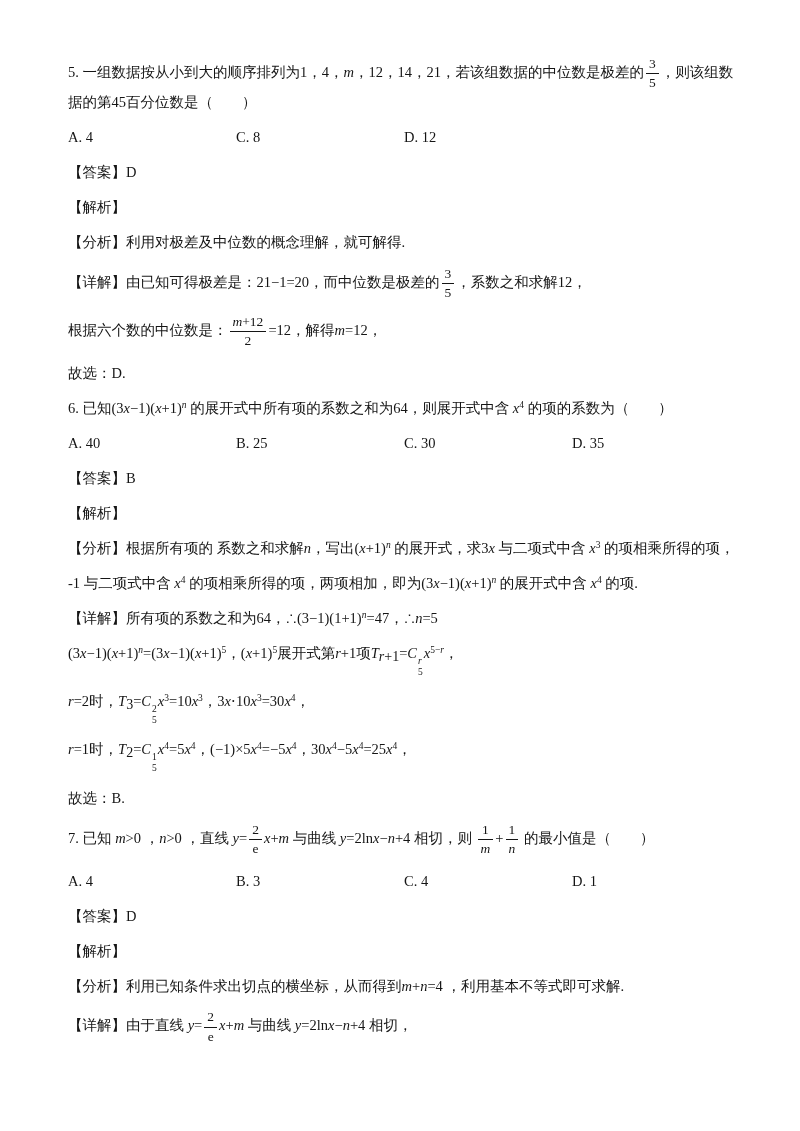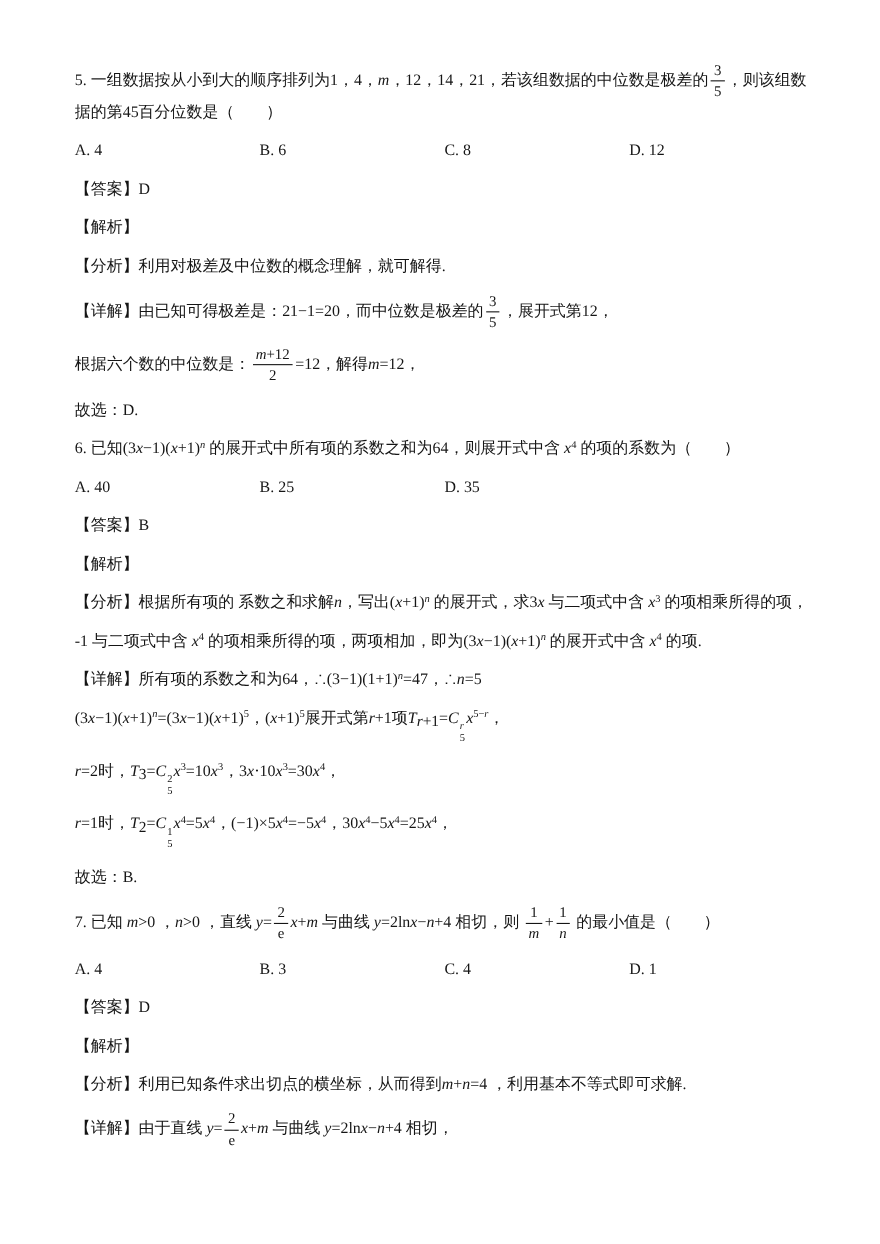--- a/index.html
+++ b/index.html
@@ -68,34 +68,34 @@
     padding: 0 1px;
   }
 </style>
 </head>
 <body>
 
 <div id="doc">
     <div class="line"><span class="txt">5. 一组数据按从小到大的顺序排列为1，4，</span><span class="mi">m</span><span class="txt">，12，14，21，若该组数据的中位数是极差的</span><span class="frac"><span class="fnum"><span class="mn">3</span></span><span class="fden"><span class="mn">5</span></span></span><span class="txt">，则该组数据的第45百分位数是（　　）</span></div>
     <div class="line options">
       <span class="opt">A. 4</span>
-      <span class="opt">B. 6</span>
       <span class="opt">C. 8</span>
       <span class="opt">D. 12</span>
     </div>
     <div class="line"><span class="txt">【答案】D</span></div>
     <div class="line"><span class="txt">【解析】</span></div>
     <div class="line"><span class="txt">【分析】利用对极差及中位数的概念理解，就可解得.</span></div>
-    <div class="line"><span class="txt">【详解】由已知可得极差是：</span><span class="mn">21−1=20</span><span class="txt">，而中位数是极差的</span><span class="frac"><span class="fnum"><span class="mn">3</span></span><span class="fden"><span class="mn">5</span></span></span><span class="txt">，展开式第</span><span class="mn">12</span><span class="txt">，</span></div>
+    <div class="line"><span class="txt">【详解】由已知可得极差是：</span><span class="mn">21−1=20</span><span class="txt">，而中位数是极差的</span><span class="frac"><span class="fnum"><span class="mn">3</span></span><span class="fden"><span class="mn">5</span></span></span><span class="txt">，系数之和求解</span><span class="mn">12</span><span class="txt">，</span></div>
     <div class="line"><span class="txt">根据六个数的中位数是：</span><span class="frac"><span class="fnum"><span class="mi">m</span><span class="mn">+12</span></span><span class="fden"><span class="mn">2</span></span></span><span class="mn">=12</span><span class="txt">，解得</span><span class="mi">m</span><span class="mn">=12</span><span class="txt">，</span></div>
     <div class="line"><span class="txt">故选：D.</span></div>
     <div class="line"><span class="txt">6. 已知</span><span class="mn">(3</span><span class="mi">x</span><span class="mn">−1)(</span><span class="mi">x</span><span class="mn">+1)</span><span class="sup"><span class="mi">n</span></span><span class="txt"> 的展开式中所有项的系数之和为</span><span class="mn">64</span><span class="txt">，则展开式中含 </span><span class="mi">x</span><span class="sup"><span class="mn">4</span></span><span class="txt"> 的项的系数为（　　）</span></div>
     <div class="line options">
       <span class="opt">A. 40</span>
       <span class="opt">B. 25</span>
+      <span class="opt">C. 30</span>
       <span class="opt">D. 35</span>
     </div>
     <div class="line"><span class="txt">【答案】B</span></div>
     <div class="line"><span class="txt">【解析】</span></div>
     <div class="line"><span class="txt">【分析】根据所有项的 系数之和求解</span><span class="mi">n</span><span class="txt">，写出</span><span class="mn">(</span><span class="mi">x</span><span class="mn">+1)</span><span class="sup"><span class="mi">n</span></span><span class="txt"> 的展开式，求</span><span class="mn">3</span><span class="mi">x</span><span class="txt"> 与二项式中含 </span><span class="mi">x</span><span class="sup"><span class="mn">3</span></span><span class="txt"> 的项相乘所得的项，</span></div>
     <div class="line"><span class="txt">-1 与二项式中含 </span><span class="mi">x</span><span class="sup"><span class="mn">4</span></span><span class="txt"> 的项相乘所得的项，两项相加，即为</span><span class="mn">(3</span><span class="mi">x</span><span class="mn">−1)(</span><span class="mi">x</span><span class="mn">+1)</span><span class="sup"><span class="mi">n</span></span><span class="txt"> 的展开式中含 </span><span class="mi">x</span><span class="sup"><span class="mn">4</span></span><span class="txt"> 的项.</span></div>
     <div class="line"><span class="txt">【详解】所有项的系数之和为</span><span class="mn">64</span><span class="txt">，</span><span class="mn">∴(3−1)(1+1)</span><span class="sup"><span class="mi">n</span></span><span class="mn">=47</span><span class="txt">，</span><span class="mn">∴</span><span class="mi">n</span><span class="mn">=5</span></div>
     <div class="line"><span class="mn">(3</span><span class="mi">x</span><span class="mn">−1)(</span><span class="mi">x</span><span class="mn">+1)</span><span class="sup"><span class="mi">n</span></span><span class="mn">=(3</span><span class="mi">x</span><span class="mn">−1)(</span><span class="mi">x</span><span class="mn">+1)</span><span class="sup"><span class="mn">5</span></span><span class="txt">，</span><span class="mn">(</span><span class="mi">x</span><span class="mn">+1)</span><span class="sup"><span class="mn">5</span></span><span class="txt">展开式第</span><span class="mi">r</span><span class="mn">+1</span><span class="txt">项</span><span class="mi">T</span><span class="sub"><span class="mi">r</span><span class="mn">+1</span></span><span class="mn">=</span><span class="mi">C</span><span class="ss">
         <span class="ssup"><span class="mi">r</span></span>
         <span class="ssub"><span class="mn">5</span></span>

